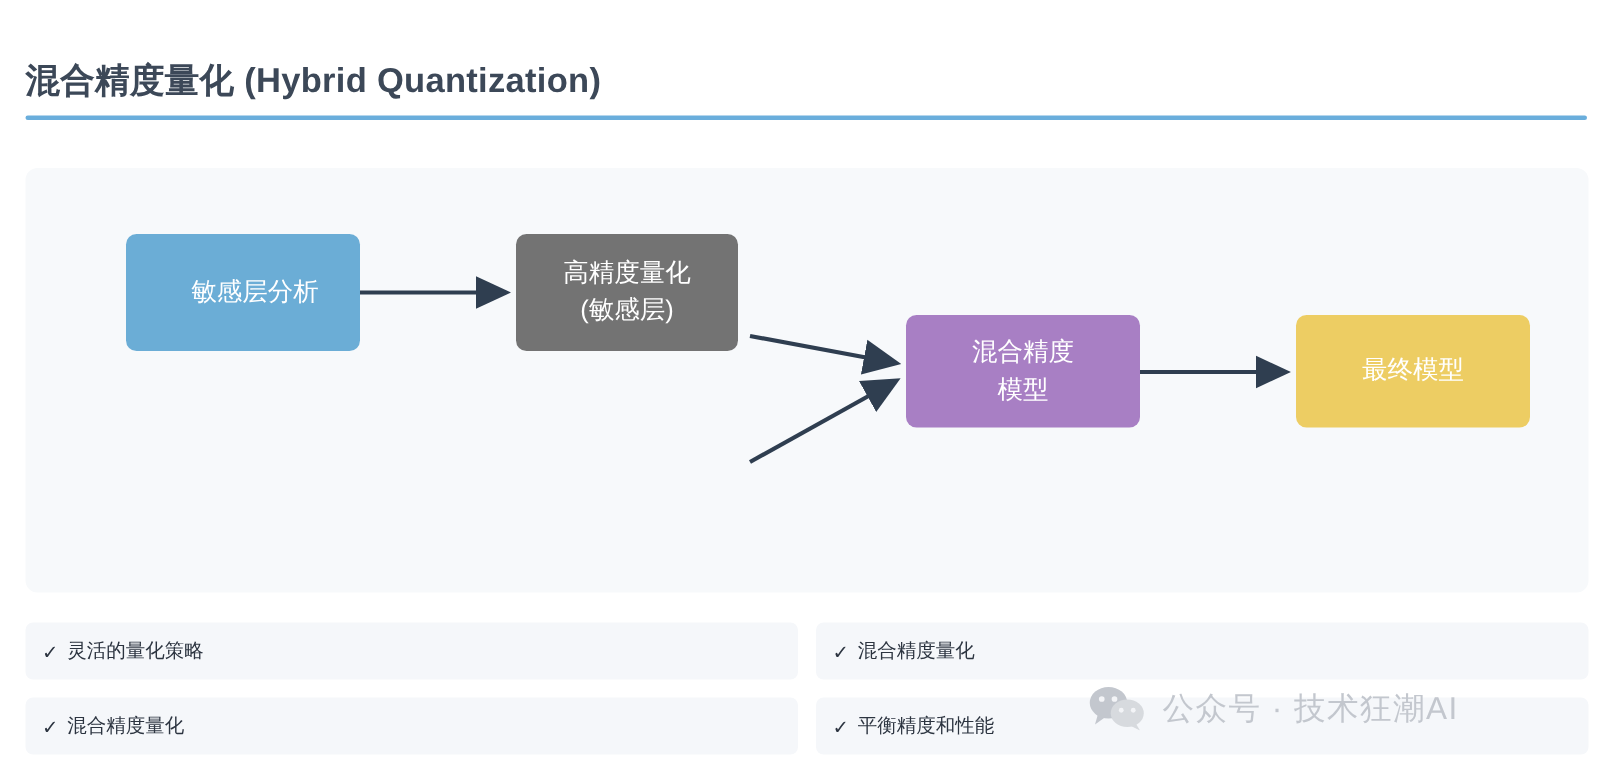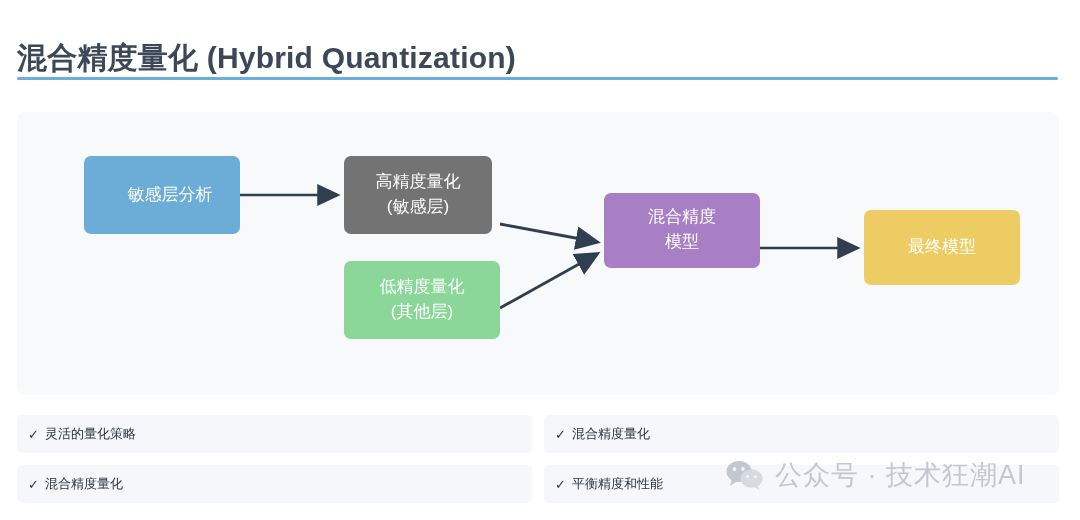--- a/index.html
+++ b/index.html
@@ -7,21 +7,21 @@
     width: 1080px; height: 520px;
     background: #ffffff;
     font-family: "Liberation Sans", "DejaVu Sans", sans-serif;
     overflow: hidden;
   }
   .page { position: relative; width: 1080px; height: 520px; background: #ffffff; }
 
   
   .title {
     position: absolute; left: 17px; top: 38px;
-    font-size: 30px; font-weight: bold; color: #3c4858;
+    font-size: 23px; font-weight: bold; color: #3c4858;
     letter-spacing: 0.2px; white-space: nowrap;
   }
   .title-rule {
     position: absolute; left: 17px; top: 77px;
     width: 1041px; height: 3px; background: #6aaedc; border-radius: 2px;
   }
 
   
   .diagram-panel {
     position: absolute; left: 17px; top: 112px;
@@ -33,40 +33,40 @@
   .node {
     position: absolute;
     display: flex; align-items: center; justify-content: center;
     border-radius: 7px; color: #ffffff;
     font-size: 17px; line-height: 1.45; text-align: center;
     white-space: pre-line;
   }
   .node-sensitive { left: 67px;  top: 44px;  width: 156px; height: 78px; background: #6badd6; padding-left: 16px; }
   .node-high      { left: 327px; top: 44px;  width: 148px; height: 78px; background: #737373; }
   .node-low       { left: 327px; top: 149px; width: 156px; height: 78px; background: #8bd79a; }
-  .node-hybrid    { left: 587px; top: 81px;  width: 156px; height: 75px; background: #a87fc4; font-family: Liberation Mono, monospace; }
+  .node-hybrid    { left: 587px; top: 98px;  width: 156px; height: 75px; background: #a87fc4; }
   .node-final     { left: 847px; top: 98px;  width: 156px; height: 75px; background: #edcd63; }
 
   
   .features { position: absolute; left: 17px; top: 415px; width: 1042px; }
   .feature-row { display: flex; gap: 12px; margin-bottom: 12px; }
   .feature-item {
     flex: 1 1 0; height: 38px;
     background: #f5f7fa; border-radius: 5px;
     display: flex; align-items: center;
     padding-left: 11px; gap: 6px;
     font-size: 13px; color: #2c3440;
   }
   .check { font-size: 13px; color: #2c3440; line-height: 1; }
 
   
   .watermark {
     position: absolute; left: 726px; top: 457px;
     display: flex; align-items: center; gap: 11px;
-    color: #c3c7ce; font-size: 27px; letter-spacing: 1px;
+    color: #c3c7ce; font-size: 21px; letter-spacing: 1px;
     pointer-events: none; user-select: none;
   }
   .wm-text { white-space: nowrap; }
 </style>
 </head>
 <body>
 
 <div class="page">
 
   <div class="title">混合精度量化 (Hybrid Quantization)</div>
@@ -86,22 +86,20 @@
       <line x1="483" y1="112" x2="580" y2="130" stroke="#2f3e50" stroke-width="2.8" marker-end="url(#ah)"></line>
 
       <line x1="483" y1="196" x2="580" y2="142" stroke="#2f3e50" stroke-width="2.8" marker-end="url(#ah)"></line>
 
       <line x1="743" y1="136" x2="840" y2="136" stroke="#2f3e50" stroke-width="2.6" marker-end="url(#ah)"></line>
     </svg>
 
     <div class="node node-sensitive">敏感层分析</div>
     <div class="node node-high">高精度量化
 (敏感层)</div>
-    <div class="node node-low">低精度量化
-(其他层)</div>
     <div class="node node-hybrid">混合精度
 模型</div>
     <div class="node node-final">最终模型</div>
   </div>
 
   <div class="features">
     <div class="feature-row">
       <div class="feature-item">
         <span class="check">✓</span>
         <span>灵活的量化策略</span>

